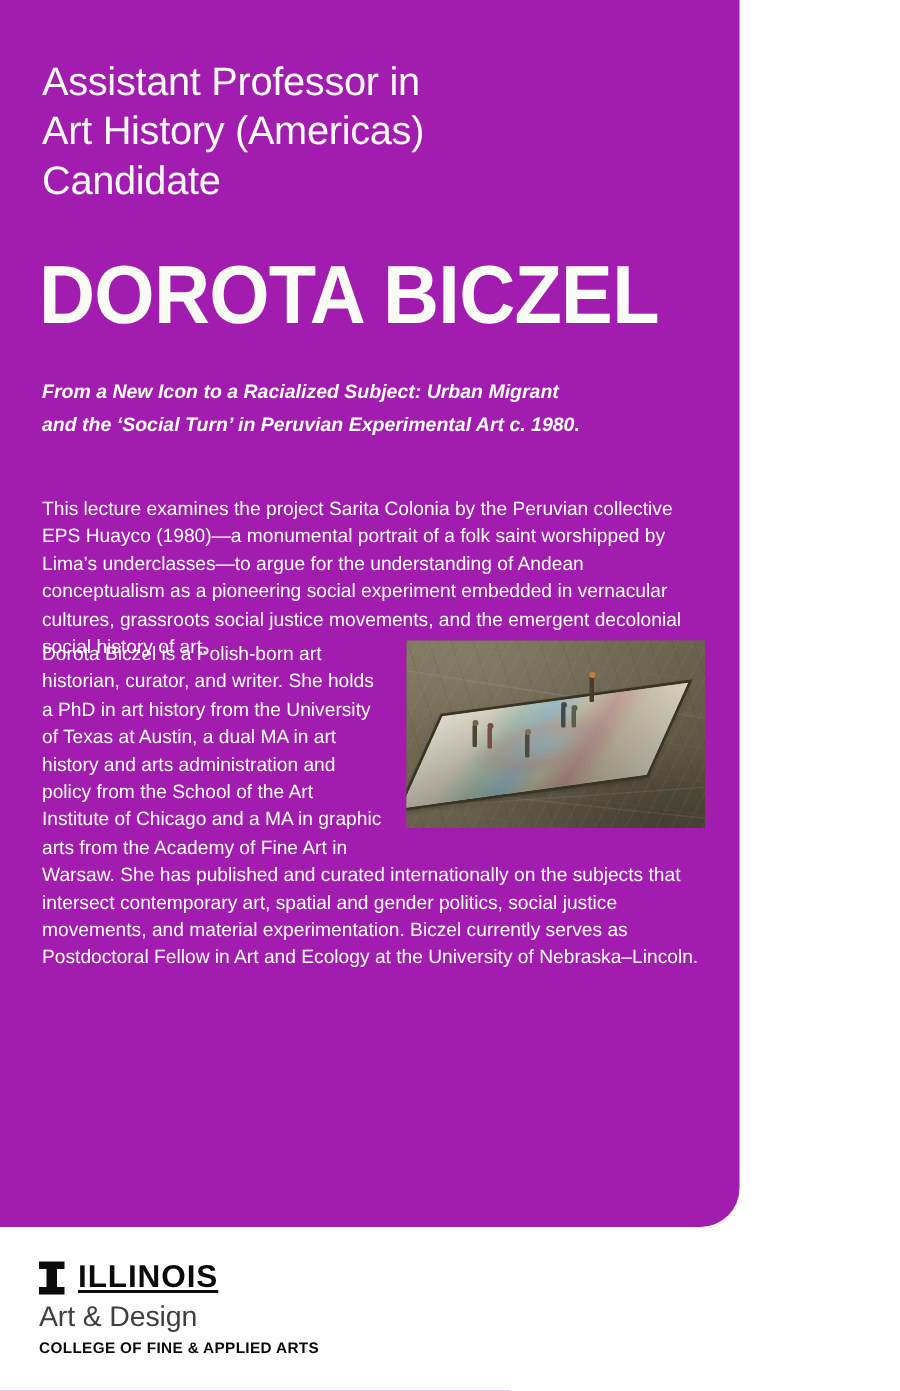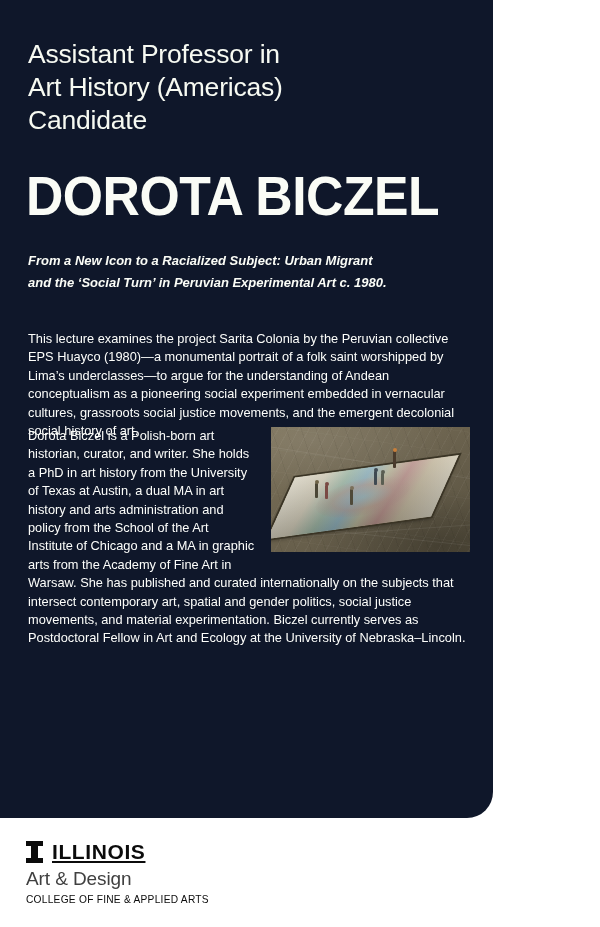--- a/index.html
+++ b/index.html
@@ -16,21 +16,21 @@
     -webkit-font-smoothing: antialiased;
   }
 
   
   .green-panel {
     position: absolute;
     left: 0;
     top: 0;
     width: 493px;
     height: 818px;
-    background: #0f172a;
+    background: #a21caf;
     border-bottom-right-radius: 26px;
     box-sizing: border-box;
     padding-left: 44px;
   }
 
   .panel-inner {
     position: absolute;
     left: 28px;
     top: 0;
     width: 444px;
@@ -246,21 +246,21 @@
   .unit {
     font-size: 19px;
     font-weight: 400;
     line-height: 25px;
     letter-spacing: -0.1px;
     color: #404040;
     margin-top: 2px;
   }
   .college {
     font-size: 10.2px;
-    font-weight: 400;
+    font-weight: 700;
     letter-spacing: 0.25px;
     line-height: 14px;
     color: #0b0b0b;
     margin-top: 2px;
   }
 </style>
 </head>
 <body>
 
 <div class="green-panel">

